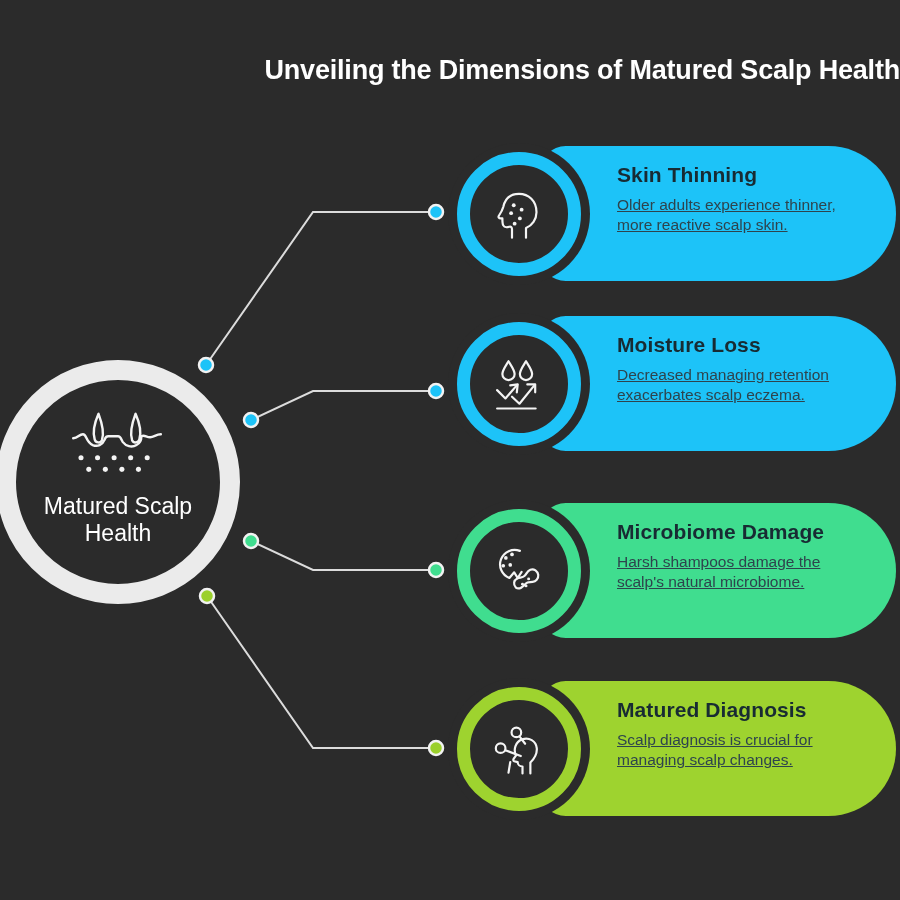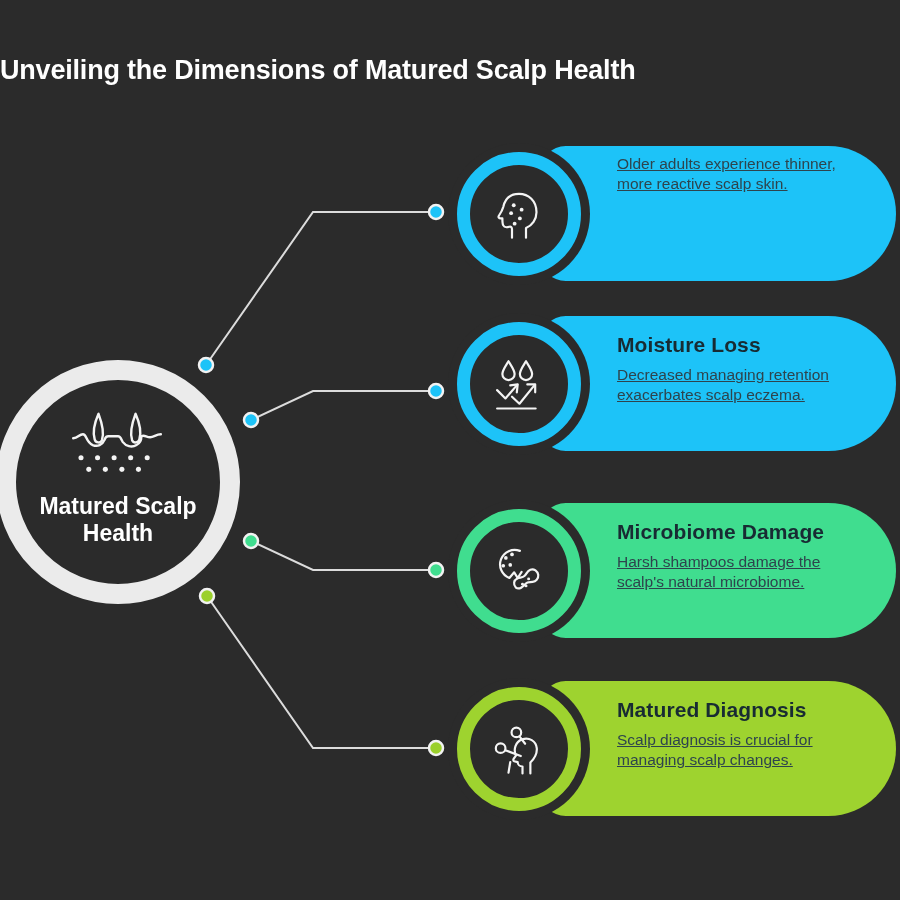--- a/index.html
+++ b/index.html
@@ -8,36 +8,36 @@
     --title-c:#182b33; --body-c:#2e444d;
   }
   *{margin:0;padding:0;box-sizing:border-box;}
   html,body{background:#1e1e1e;}
   .stage{
     position:relative; width:900px; height:900px; overflow:hidden;
     background:var(--bg);
     font-family:"Liberation Sans","DejaVu Sans",sans-serif;
   }
   .page-title{
-    position:absolute; top:55px; left:0; width:900px; text-align:left;
+    position:absolute; top:55px; left:0; width:900px; text-align:right;
     font-size:27px; font-weight:bold; color:#ffffff; letter-spacing:-0.2px;
   }
   svg.connectors{position:absolute; left:0; top:0; width:900px; height:900px;}
   svg.connectors polyline{fill:none; stroke:var(--line); stroke-width:2;}
   svg.connectors circle{stroke:#f2f2f2; stroke-width:2.5;}
 
   .center-node{
     position:absolute; left:-4px; top:360px; width:244px; height:244px;
     border:20px solid var(--ring); border-radius:50%; background:var(--bg);
     display:flex; flex-direction:column; align-items:center; justify-content:center;
   }
   .center-inner{display:flex; flex-direction:column; align-items:center; transform:translateY(-4px);}
   .center-label{
     margin-top:10px; width:175px; text-align:center;
-    font-size:23px; font-weight:bold; color:#ffffff; line-height:27px;
+    font-size:23px; font-weight:normal; color:#ffffff; line-height:27px;
   }
   .icon-stroke{fill:none; stroke:#f4f4f4; stroke-width:2.5; stroke-linecap:round; stroke-linejoin:round;}
   .icon-fill{fill:#f4f4f4; stroke:none;}
 
   .row{position:absolute; left:0; width:900px; height:135px;}
   .row-0{top:146px;} .row-1{top:316px;} .row-2{top:503px;padding-left:24px;} .row-3{top:681px;}
   .card{
     position:absolute; left:540px; top:0; width:356px; height:135px;
     background:var(--accent); border-radius:26px 68px 68px 26px;
   }
@@ -87,20 +87,21 @@
         <circle class="icon-fill" cx="39" cy="62" r="2.6"></circle>
         <circle class="icon-fill" cx="56" cy="62" r="2.6"></circle>
         <circle class="icon-fill" cx="73" cy="62" r="2.6"></circle>
       </svg>
       <div class="center-label">Matured Scalp Health</div>
     </div>
   </div>
 
   <div class="row row-0" style="--accent: #1dc3f8;">
     <div class="card">
+      <div class="card-title">Skin Thinning</div>
       <div class="card-desc">Older adults experience thinner, more reactive scalp skin.</div>
     </div>
     <div class="icon-circle">
       <svg width="56" height="56" viewBox="0 0 64 64">
         <path class="icon-stroke" d="M40,59 V48 C47,45 52,38 52,30 C52,17 43,9 32,9 C22,9 16,15 14,24 C13,28 11,31 9,34 C8,35.5 9,37 11,37 L13,37 C13,40 13,43 14,45 C15,47 18,47.5 21,46.5 C23,46 24,47.5 24,49.5 V59"></path>
         <circle class="icon-fill" cx="26" cy="22" r="2.2"></circle>
         <circle class="icon-fill" cx="35" cy="27" r="2.2"></circle>
         <circle class="icon-fill" cx="23" cy="31" r="2.2"></circle>
         <circle class="icon-fill" cx="33" cy="37" r="2.2"></circle>
         <circle class="icon-fill" cx="27" cy="43" r="2.2"></circle>

